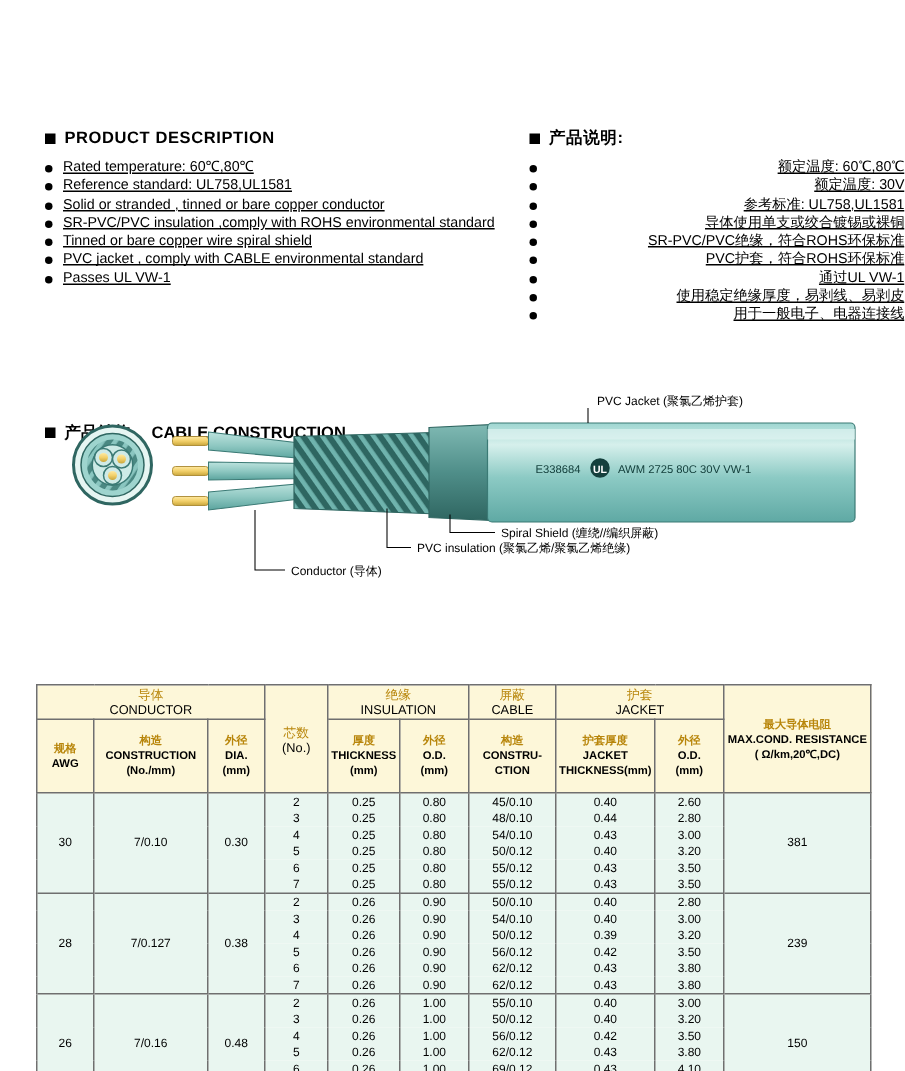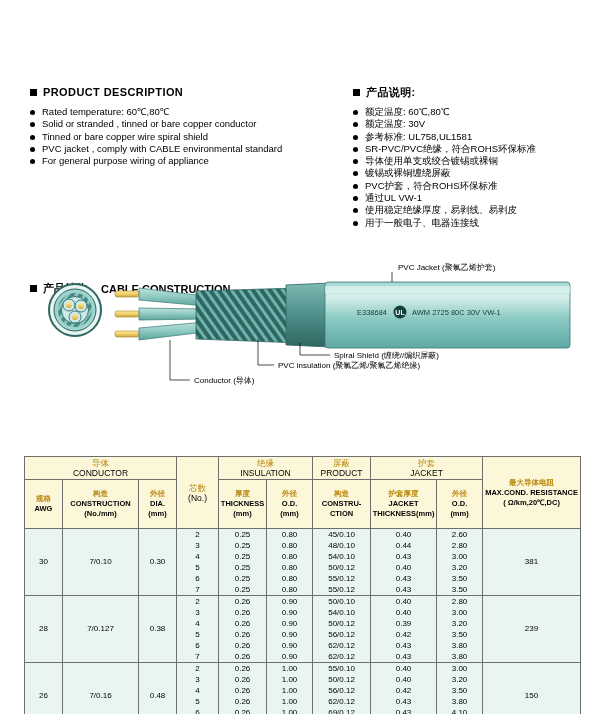--- a/index.html
+++ b/index.html
@@ -55,34 +55,36 @@
     list-style: none;
     margin: 0;
     padding: 0;
   }
   ul.bullets li {
     font-size: 9.5px;
     line-height: 12.3px;
     position: relative;
     padding-left: 12px;
     white-space: nowrap;
+    text-decoration: underline;
   }
   ul.bullets li:before {
     content: "";
     position: absolute;
     left: 0;
     top: 4px;
     width: 5px;
     height: 5px;
     border-radius: 50%;
     background: #000;
   }
   .desc-col.right ul.bullets li {
     font-size: 9.5px;
     line-height: 12.3px;
+    text-align: right;
   }
 
   
   .constr-head {
     position: absolute;
     top: 239px;
     left: 30px;
     font-size: 11px;
     font-weight: bold;
     display: flex;
@@ -155,38 +157,39 @@
 <div class="page">
 
   <div class="desc-wrap">
     <div class="desc-col left">
       <div class="sec-head">
         <span class="sq"></span>
         <span>PRODUCT DESCRIPTION</span>
       </div>
       <ul class="bullets">
         <li>Rated temperature: 60℃,80℃</li>
+        <li>Reference standard: UL758,UL1581</li>
         <li>Solid or stranded , tinned or bare copper conductor</li>
+        <li>SR-PVC/PVC insulation ,comply with ROHS environmental standard</li>
         <li>Tinned or bare copper wire spiral shield</li>
         <li>PVC jacket , comply with CABLE environmental standard</li>
-        <li>For general purpose wiring of appliance</li>
+        <li>Passes UL VW-1</li>
       </ul>
     </div>
     <div class="desc-col right">
       <div class="sec-head">
         <span class="sq"></span>
         <span>产品说明:</span>
       </div>
       <ul class="bullets">
         <li>额定温度: 60℃,80℃</li>
         <li>额定温度: 30V</li>
         <li>参考标准: UL758,UL1581</li>
+        <li>导体使用单支或绞合镀锡或裸铜</li>
         <li>SR-PVC/PVC绝缘，符合ROHS环保标准</li>
-        <li>导体使用单支或绞合镀锡或裸铜</li>
-        <li>镀锡或裸铜缠绕屏蔽</li>
         <li>PVC护套，符合ROHS环保标准</li>
         <li>通过UL VW-1</li>
         <li>使用稳定绝缘厚度，易剥线、易剥皮</li>
         <li>用于一般电子、电器连接线</li>
       </ul>
     </div>
   </div>
 
   <div class="constr-head">
     <span class="sq"></span>
@@ -308,21 +311,21 @@
         <th class="grp" rowspan="2">
           <span class="cn">芯数</span>
           <span class="en">(No.)</span>
         </th>
         <th class="grp" colspan="2">
           <span class="cn">绝缘</span>
           <span class="en">INSULATION</span>
         </th>
         <th class="grp">
           <span class="cn">屏蔽</span>
-          <span class="en">PRODUCT</span>
+          <span class="en">CABLE</span>
         </th>
         <th class="grp" colspan="2">
           <span class="cn">护套</span>
           <span class="en">JACKET</span>
         </th>
         <th class="sub" rowspan="2">
           <div class="cn">最大导体电阻</div>
           <div class="en">MAX.COND. RESISTANCE</div>
           <div class="en">( Ω/km,20℃,DC)</div>
         </th>

